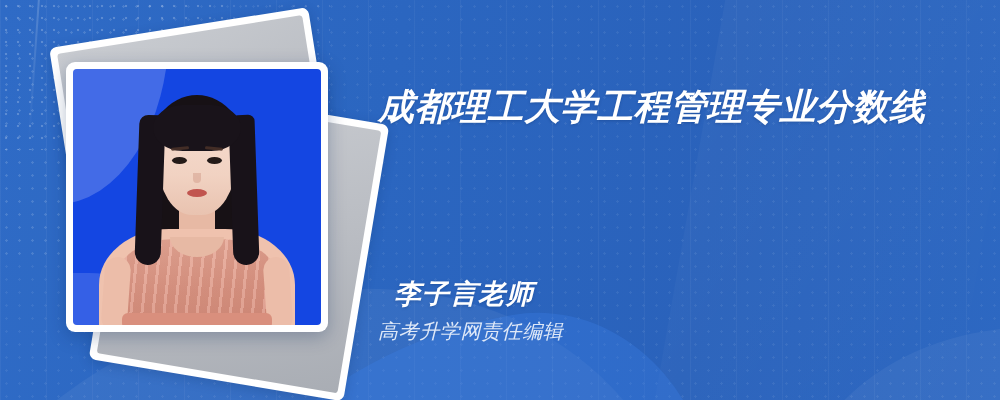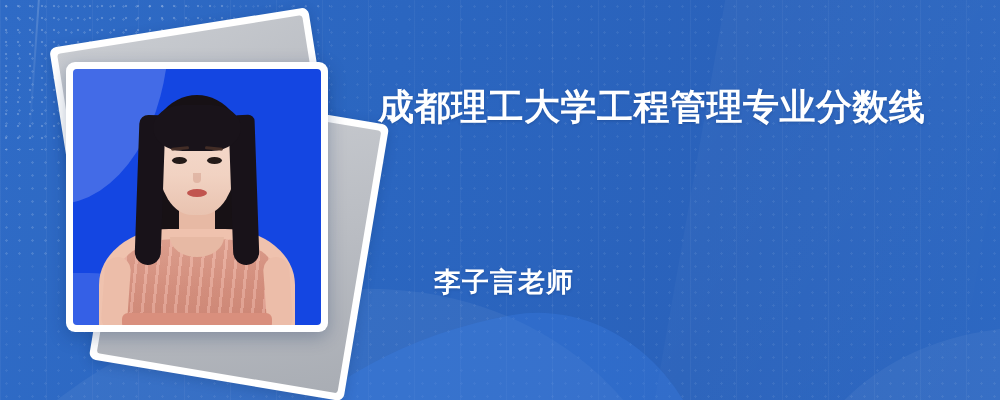--- a/index.html
+++ b/index.html
@@ -327,43 +327,43 @@
     border-radius: 6px;
   }
 
   
   .text-col {
     position: absolute;
     left: 378px;
     top: 0;
     width: 600px;
     height: 350px;
+    font-style: italic;
   }
   .title {
     position: absolute;
     top: 80px;
     left: 0;
     width: 575px;
     color: #ffffff;
     font-size: 36px;
     font-weight: bold;
     line-height: 54px;
     letter-spacing: 0.5px;
     text-shadow: 0 1px 3px rgba(10,40,90,0.28);
   }
   .author-name {
     position: absolute;
-    top: 264px;
+    top: 276px;
     left: 16px;
     color: #ffffff;
     font-size: 27px;
     font-weight: bold;
     letter-spacing: 1px;
     text-shadow: 0 1px 3px rgba(10,40,90,0.28);
-    margin-left: 40px;
   }
   .author-role {
     position: absolute;
     top: 318px;
     left: 0px;
     color: #dfe9f8;
     font-size: 20px;
     font-weight: normal;
     letter-spacing: 0.6px;
   }
@@ -423,15 +423,16 @@
       </div>
     </div>
 
   </div>
 
   <div class="text-col">
     <div class="title"><span>成都理工大学工程管理专业分数线</span><br></div>
 
     <div class="author-name">李子言老师</div>
 
+    <div class="author-role">高考升学网责任编辑</div>
   </div>
 
 </div>
 
 </body></html>

